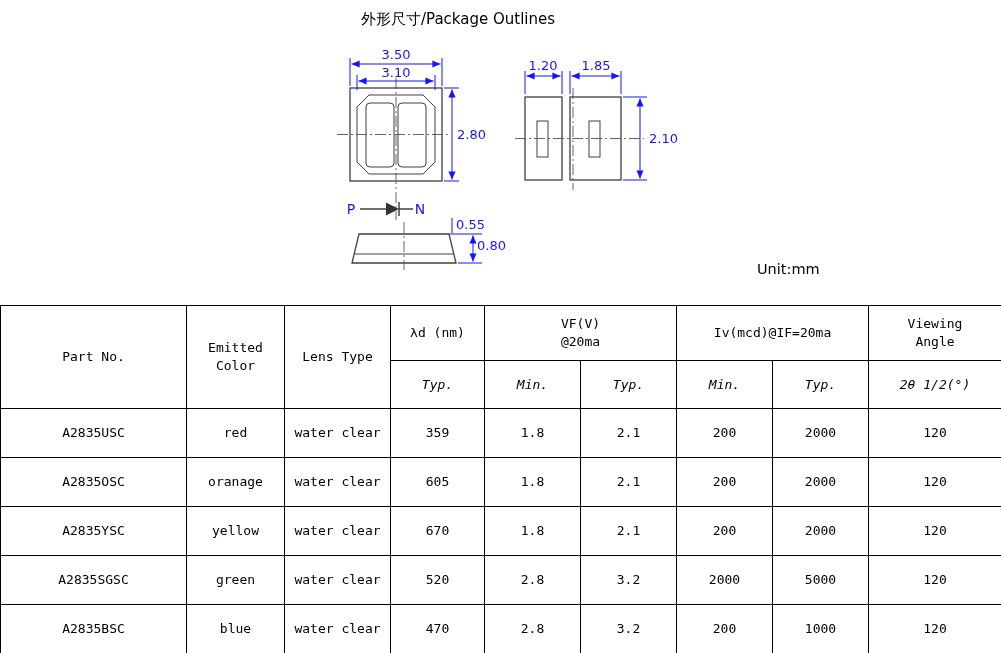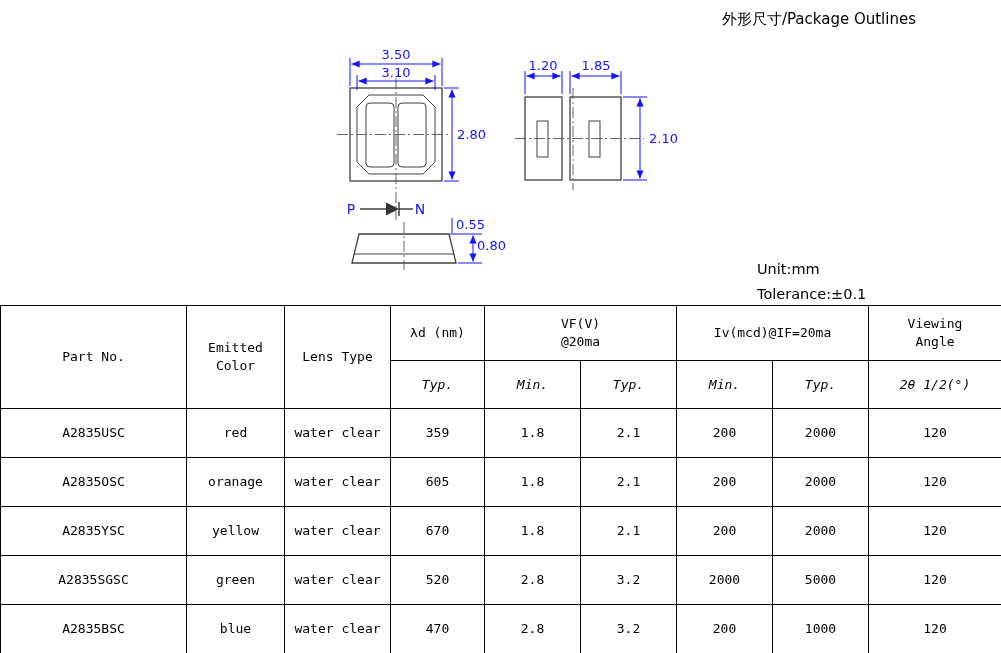--- a/index.html
+++ b/index.html
@@ -10,21 +10,21 @@
     background: #ffffff;
     overflow: hidden;
     font-family: "DejaVu Sans Mono", monospace;
     color: #000;
   }
   .title {
     position: absolute;
     top: 10px;
     left: 0;
     width: 916px;
-    text-align: right;
+    text-align: center;
     font-family: "DejaVu Sans", "Liberation Sans", sans-serif;
     font-size: 15px;
     color: #000;
   }
   .drawings {
     position: absolute;
     top: 0;
     left: 0;
   }
   .outline { stroke: #404040; fill: none; stroke-width: 1.3; }
@@ -165,21 +165,20 @@
       <text x="543" y="70" text-anchor="middle">1.20</text>
       <text x="596" y="70" text-anchor="middle">1.85</text>
       <text x="649" y="143" text-anchor="start">2.10</text>
       <text x="456" y="229" text-anchor="start">0.55</text>
       <text x="477" y="250" text-anchor="start">0.80</text>
     </g>
   </svg>
 
   <div class="unit-block">
     <div>Unit:mm</div>
-    <div>Tolerance:±0.1</div>
   </div>
 
   <table class="spec-table">
     <colgroup>
       <col style="width:186px">
         <col style="width:98px">
         <col style="width:106px">
       <col style="width:94px">
         <col style="width:96px">
         <col style="width:96px">

